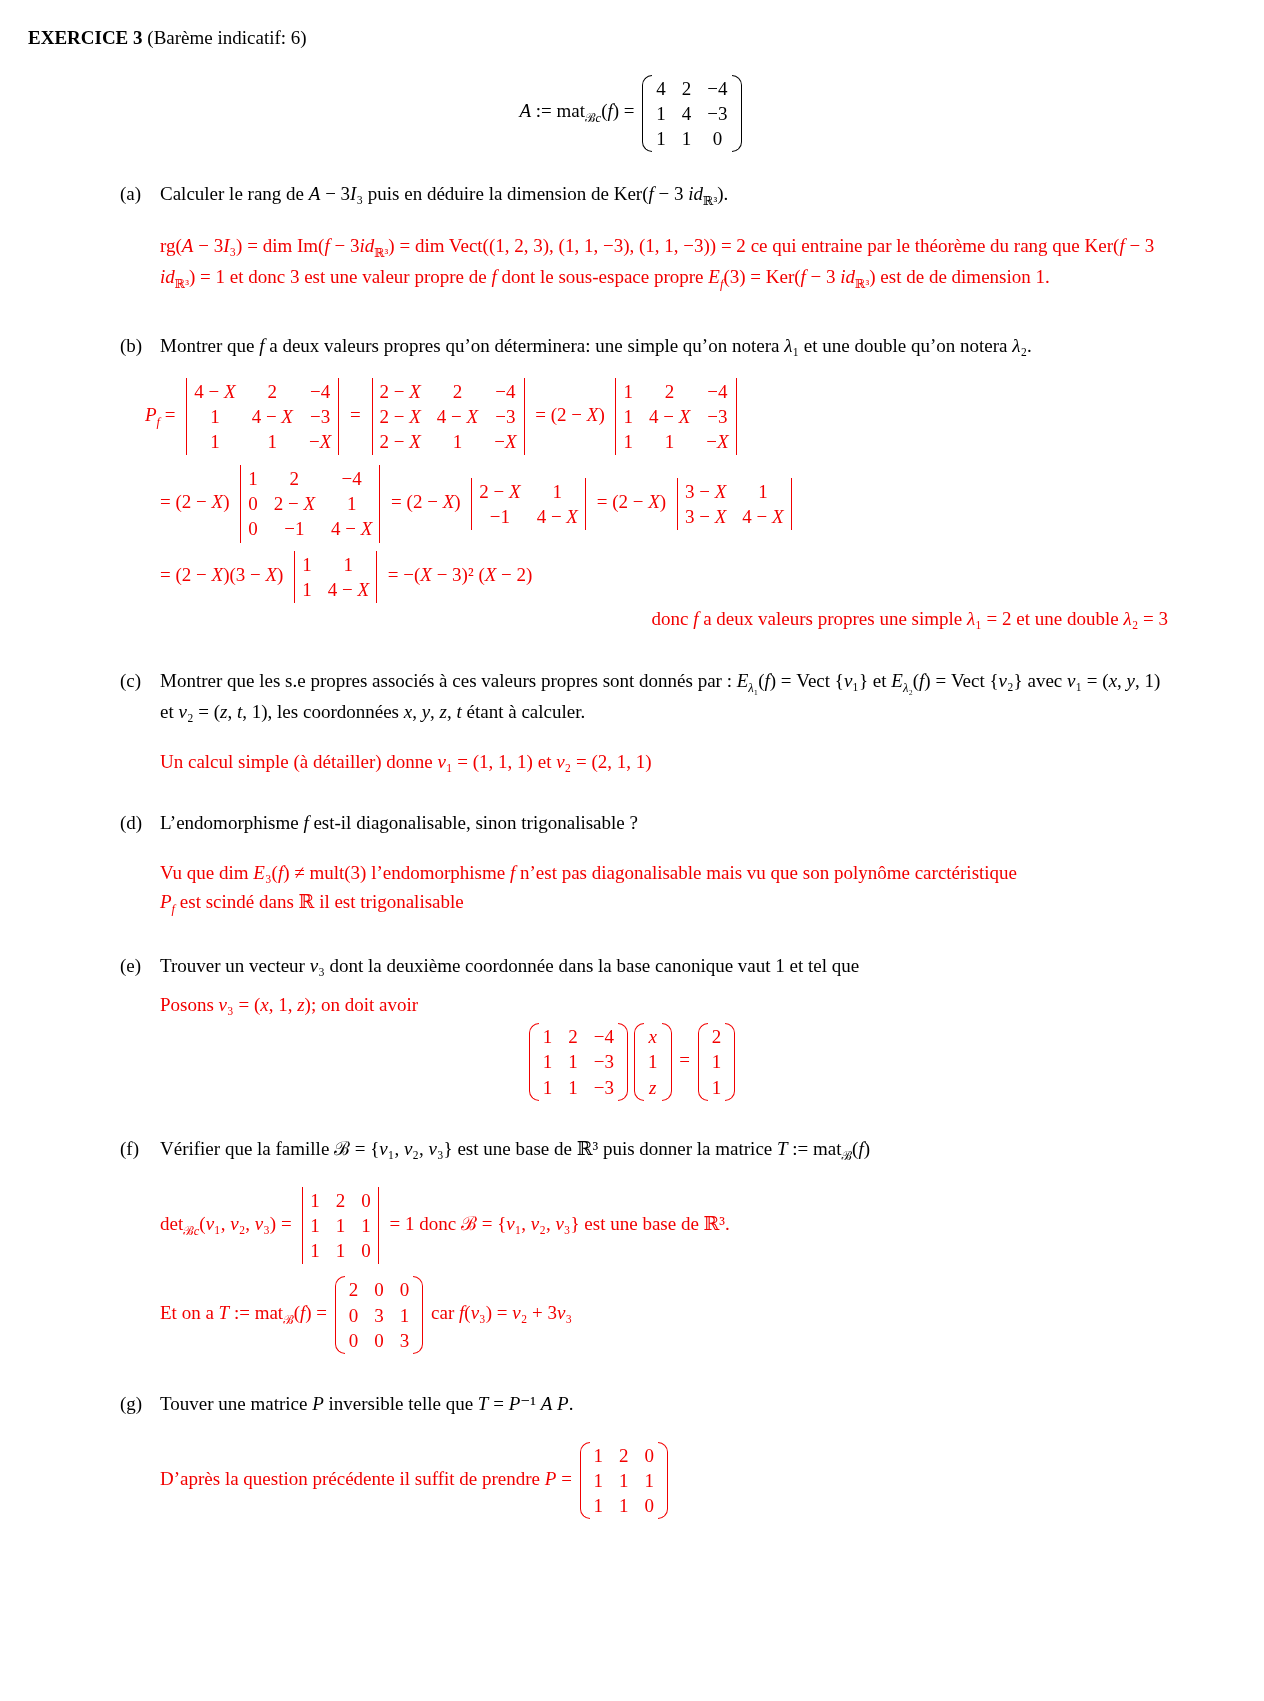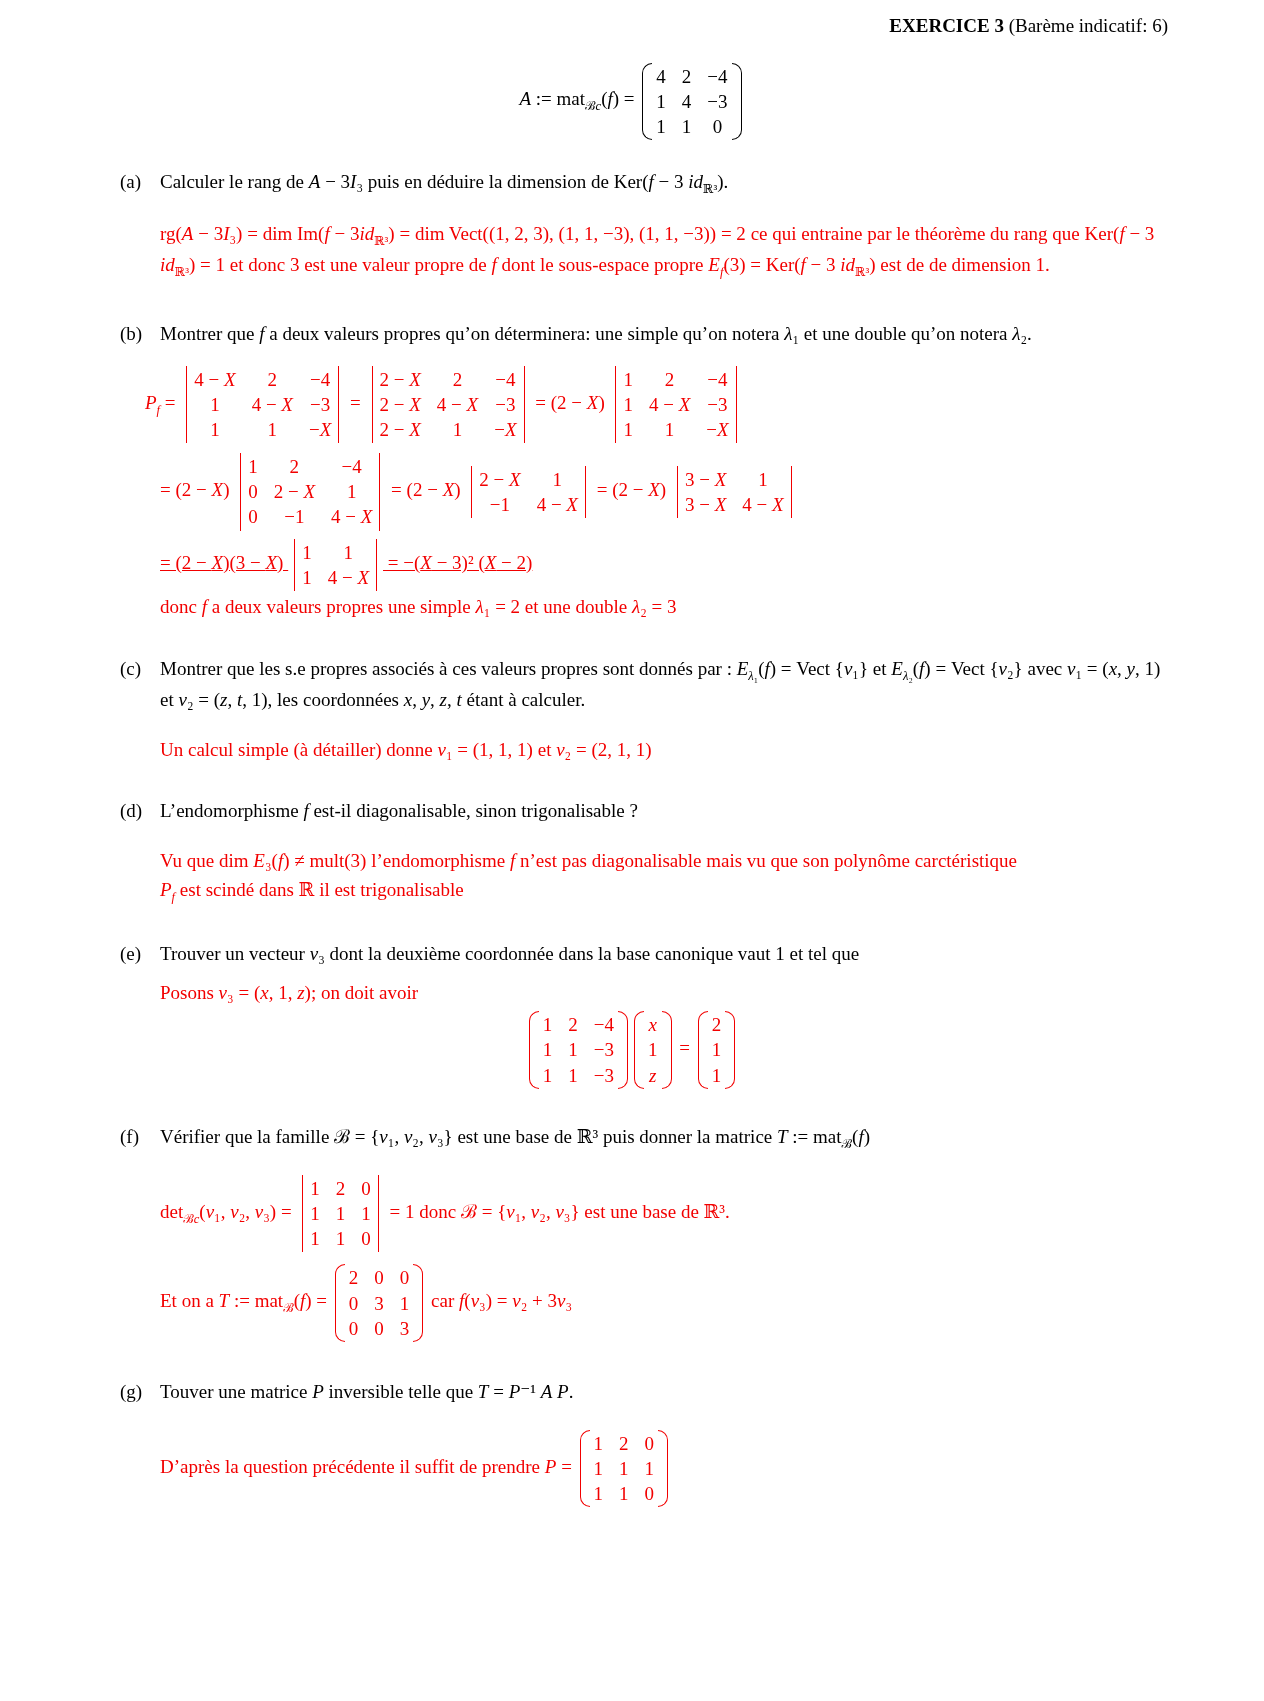--- a/index.html
+++ b/index.html
@@ -30,21 +30,21 @@
   .mgrid{display:inline-grid;column-gap:16px;row-gap:0;padding:1px 4px;}
   .cell{text-align:center;line-height:1.32;}
   .pl{width:9px;border:1.5px solid currentColor;border-right:none;border-radius:16px 0 0 16px;align-self:stretch;}
   .pr{width:9px;border:1.5px solid currentColor;border-left:none;border-radius:0 16px 16px 0;align-self:stretch;}
   .bar{width:0;border-left:1.5px solid currentColor;align-self:stretch;margin:0 3px;}
 </style>
 </head>
 <body>
 
 <div class="page">
-    <div class="block para" style="margin-top: 12px; text-align: right;"><span class="body"><span class="bold">EXERCICE 3</span><span class="t"> (Barème indicatif: 6)</span></span></div>
+    <div class="block para" style="margin-top: 24px;"><span class="body"><span class="bold">EXERCICE 3</span><span class="t"> (Barème indicatif: 6)</span></span></div>
     <div class="block para center" style="margin-top: 20px;"><span class="body"><span class="m"><i>A</i></span><span class="t"> := mat</span><sub class="sb">ℬ<i>c</i></sub><span class="m">(<i>f</i>) = </span><span class="mat">
           <span class="dl pl"></span>
           <span class="mgrid" style="grid-template-columns: repeat(3, auto);">
             <span class="cell">4</span>
             <span class="cell">2</span>
             <span class="cell">−4</span>
             <span class="cell">1</span>
             <span class="cell">4</span>
             <span class="cell">−3</span>
             <span class="cell">1</span>
@@ -131,31 +131,31 @@
         </span><span class="m"> = (2 − <i>X</i>) </span><span class="mat">
           <span class="dl bar"></span>
           <span class="mgrid" style="grid-template-columns: repeat(2, auto);">
             <span class="cell">3 − <i>X</i></span>
             <span class="cell">1</span>
             <span class="cell">3 − <i>X</i></span>
             <span class="cell">4 − <i>X</i></span>
           </span>
           <span class="dl bar"></span>
         </span></span></div>
-    <div class="block answer red" style="margin-top: 4px; margin-left: 160px; text-decoration: underline;"><span class="body"><span class="m">= (2 − <i>X</i>)(3 − <i>X</i>) </span><span class="mat">
+    <div class="block answer red" style="margin-top: 4px; margin-left: 160px;"><span class="body"><span class="m">= (2 − <i>X</i>)(3 − <i>X</i>) </span><span class="mat">
           <span class="dl bar"></span>
           <span class="mgrid" style="grid-template-columns: repeat(2, auto);">
             <span class="cell">1</span>
             <span class="cell">1</span>
             <span class="cell">1</span>
             <span class="cell">4 − <i>X</i></span>
           </span>
           <span class="dl bar"></span>
         </span><span class="m"> = −(<i>X</i> − 3)² (<i>X</i> − 2)</span></span></div>
-    <div class="block answer red" style="margin-top: 0px;"><span class="body"><span class="t">donc </span><span class="m"><i>f</i></span><span class="t"> a deux valeurs propres une simple </span><span class="m"><i>λ</i>₁ = 2</span><span class="t"> et une double </span><span class="m"><i>λ</i>₂ = 3</span></span></div>
+    <div class="block answer red" style="margin-top: 0px; text-align: right;"><span class="body"><span class="t">donc </span><span class="m"><i>f</i></span><span class="t"> a deux valeurs propres une simple </span><span class="m"><i>λ</i>₁ = 2</span><span class="t"> et une double </span><span class="m"><i>λ</i>₂ = 3</span></span></div>
     <div class="block item" style="margin-top: 34px;">
       <span class="label">(c)</span>
       <span class="body"><span class="t">Montrer que les s.e propres associés à ces valeurs propres sont donnés par : </span><span class="m"><i>E</i></span><sub class="sb"><i>λ</i>₁</sub><span class="m">(<i>f</i>) = Vect {<i>v</i>₁}</span><span class="t"> et </span><span class="m"><i>E</i></span><sub class="sb"><i>λ</i>₂</sub><span class="m">(<i>f</i>) = Vect {<i>v</i>₂}</span><span class="t"> avec </span><span class="m"><i>v</i>₁ = (<i>x</i>, <i>y</i>, 1)</span><span class="t"> et </span><span class="m"><i>v</i>₂ = (<i>z</i>, <i>t</i>, 1)</span><span class="t">, les coordonnées </span><span class="m"><i>x</i>, <i>y</i>, <i>z</i>, <i>t</i></span><span class="t"> étant à calculer.</span></span>
     </div>
     <div class="block answer red" style="margin-top: 22px;"><span class="body"><span class="t">Un calcul simple (à détailler) donne </span><span class="m"><i>v</i>₁ = (1, 1, 1)</span><span class="t"> et </span><span class="m"><i>v</i>₂ = (2, 1, 1)</span></span></div>
     <div class="block item" style="margin-top: 32px;">
       <span class="label">(d)</span>
       <span class="body"><span class="t">L’endomorphisme </span><span class="m"><i>f</i></span><span class="t"> est-il diagonalisable, sinon trigonalisable ?</span></span>
     </div>
     <div class="block answer red clip" style="margin-top: 22px;"><span class="body"><span class="t">Vu que </span><span class="m">dim <i>E</i>₃(<i>f</i>) ≠ mult(3)</span><span class="t"> l’endomorphisme </span><span class="m"><i>f</i></span><span class="t"> n’est pas diagonalisable mais vu que son polynôme carctéristique</span></span></div>

